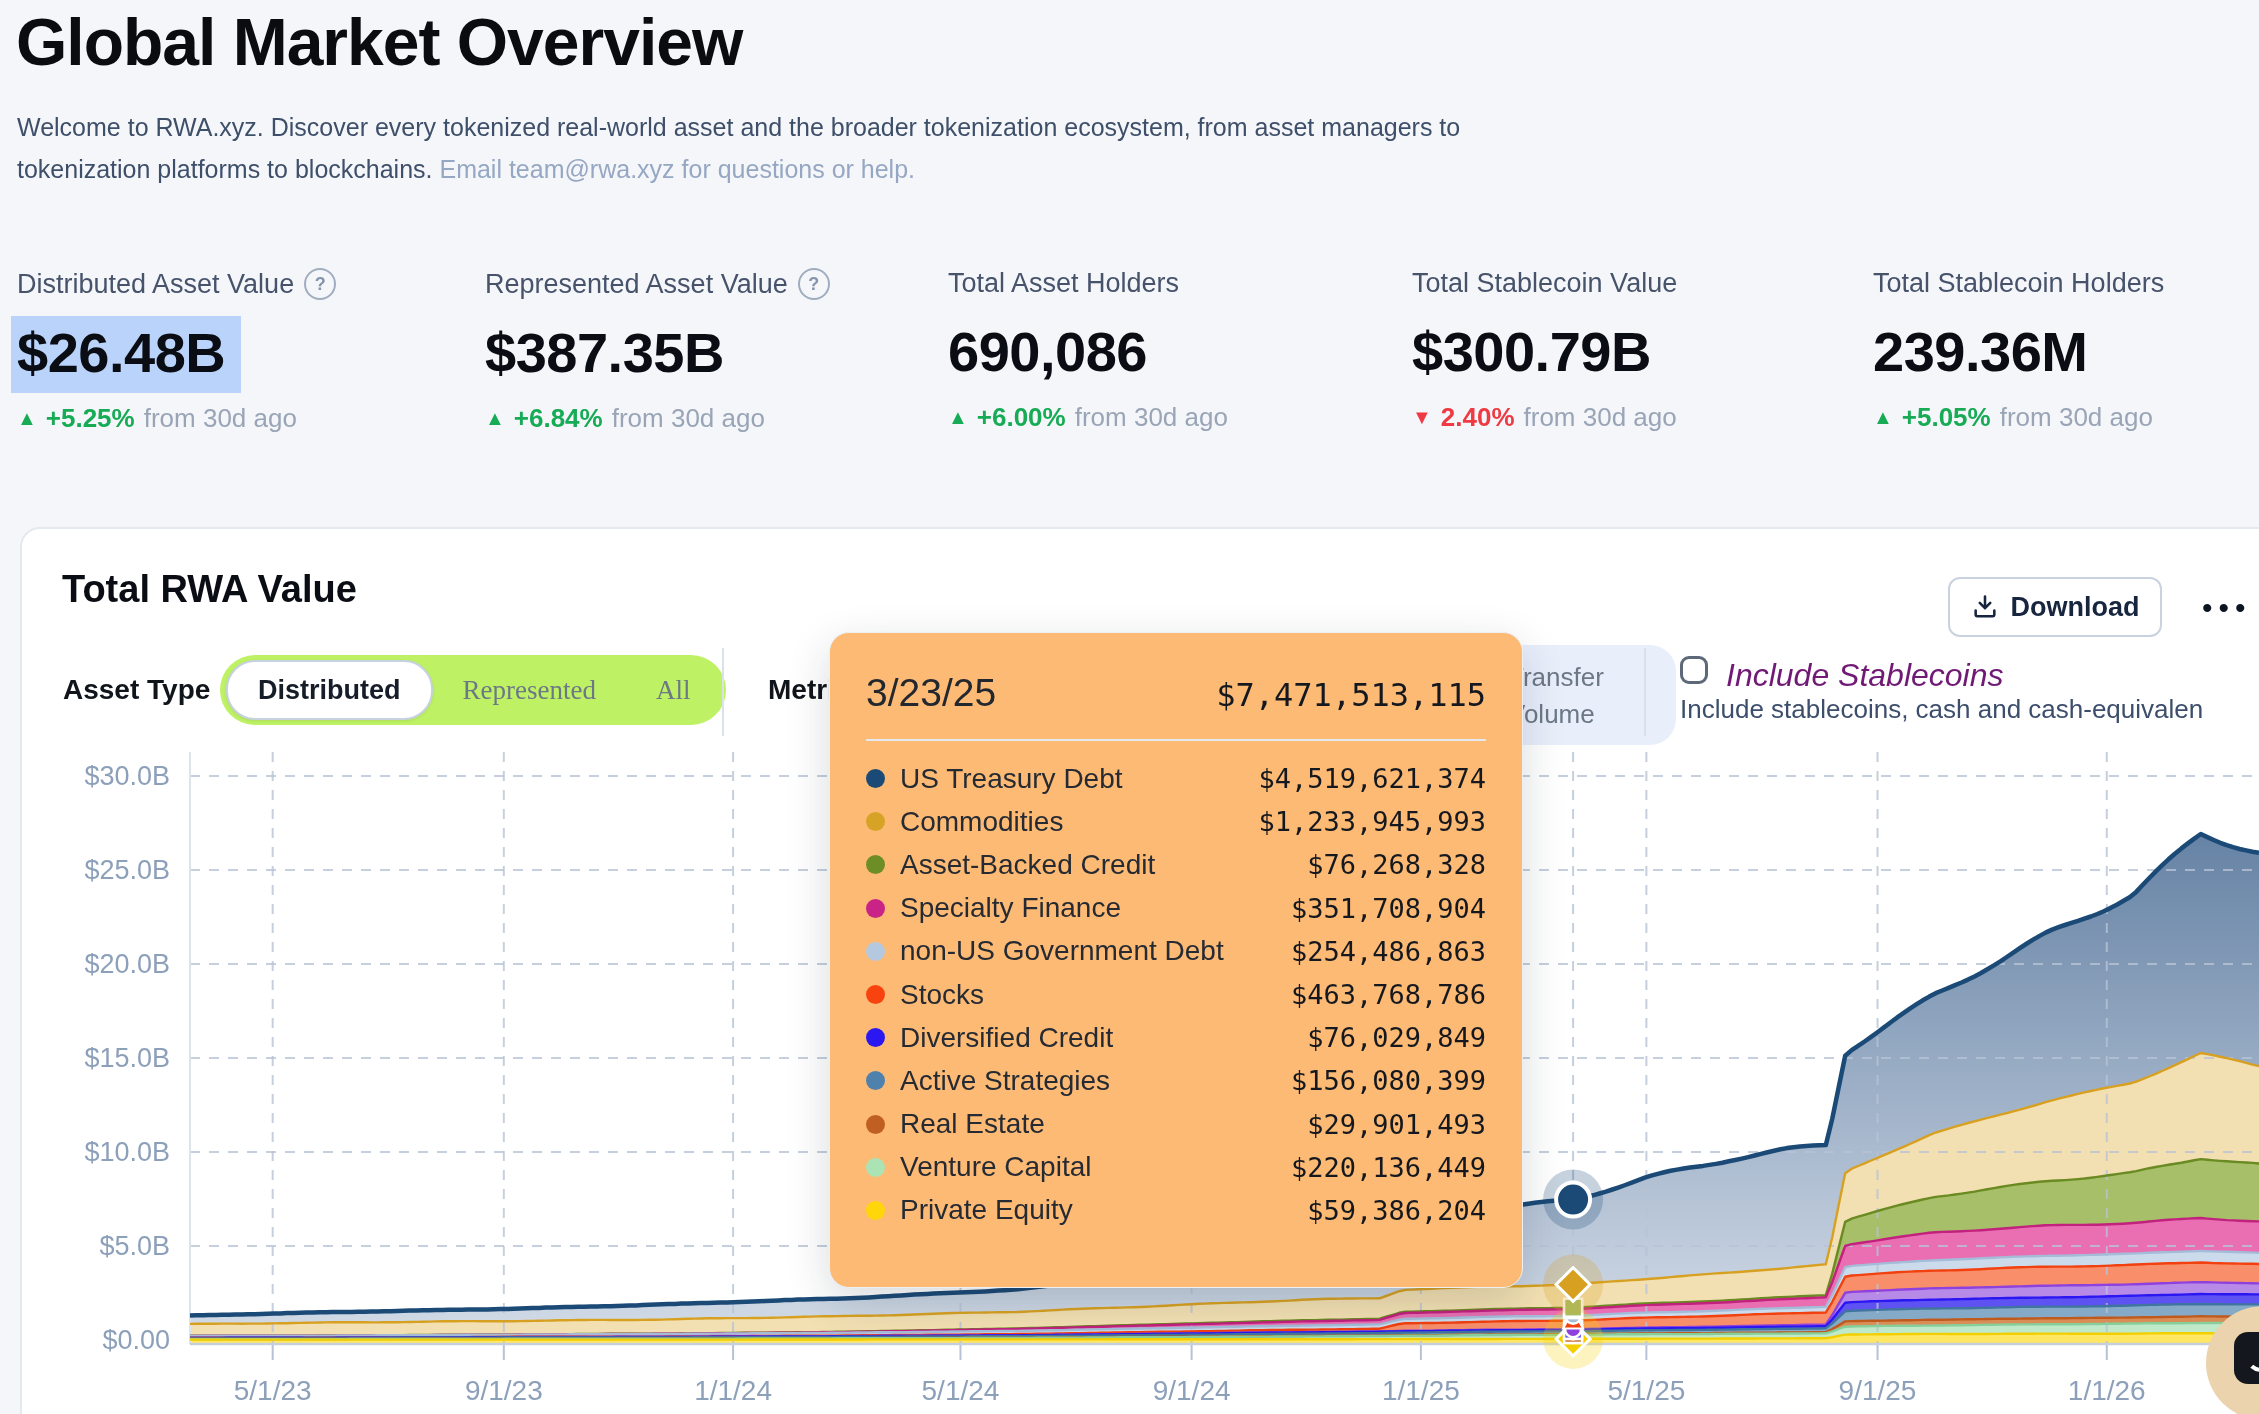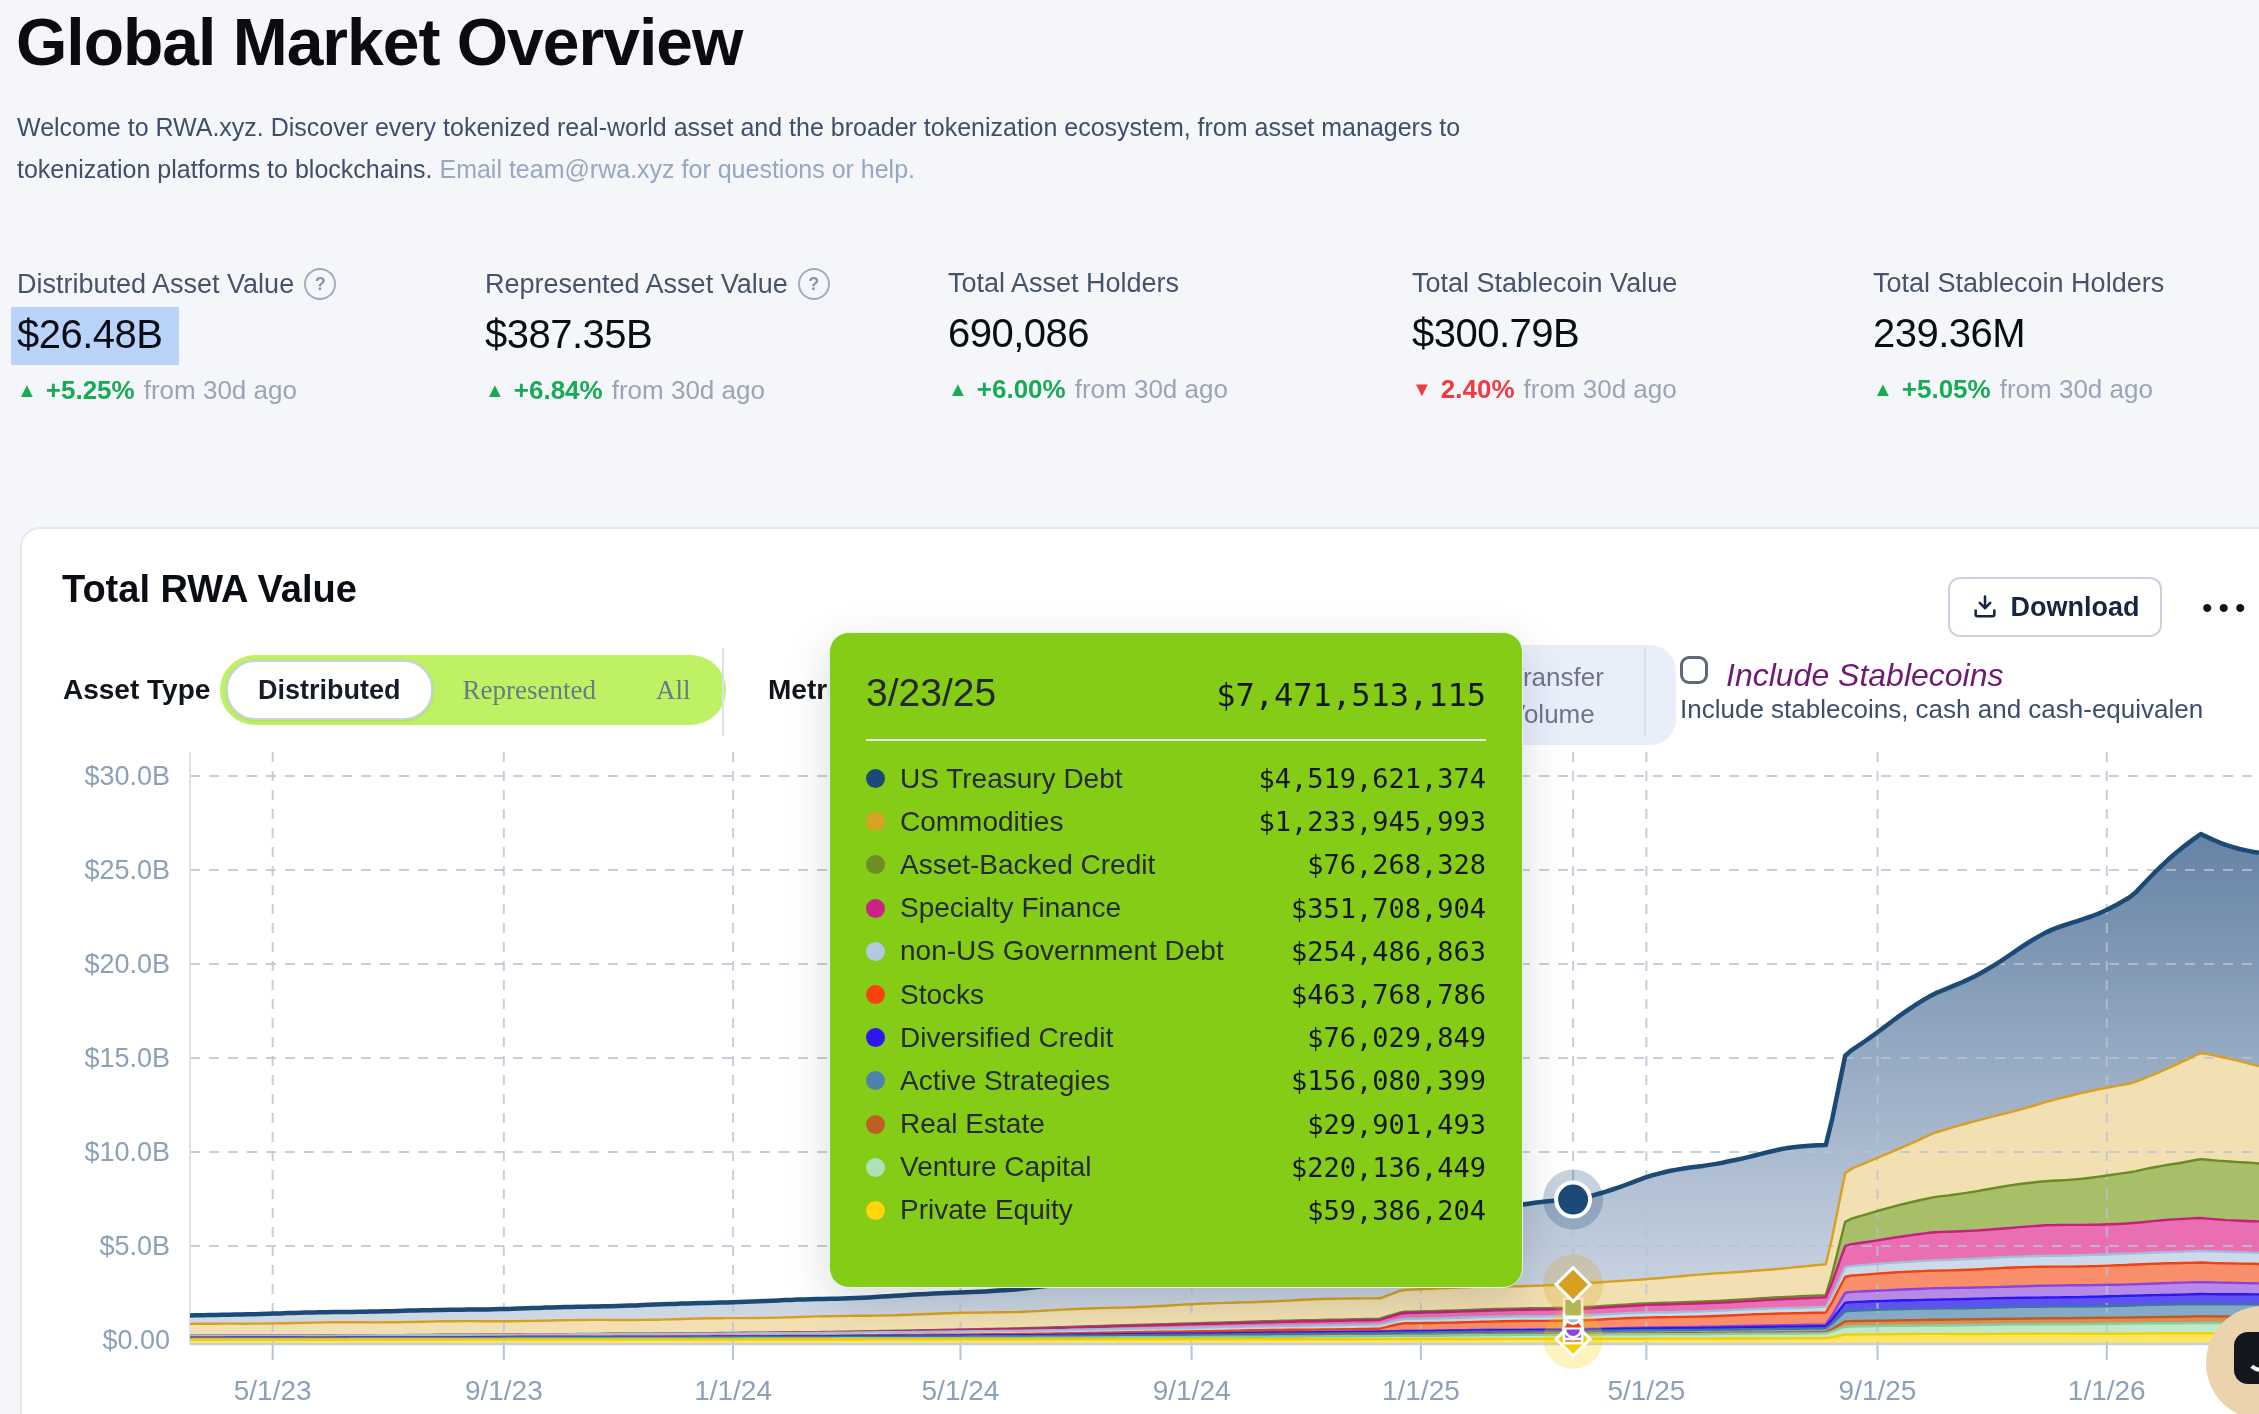--- a/index.html
+++ b/index.html
@@ -5,21 +5,21 @@
   html,body{margin:0;padding:0;background:#f5f6f9;font-family:"Liberation Sans",sans-serif;}
   #app{position:relative;width:2259px;height:1414px;overflow:hidden;background:#f5f6f9;}
 
   .h1{position:absolute;left:16px;top:4px;font-size:66px;font-weight:700;color:#0a0c10;letter-spacing:-1px;}
   .desc{position:absolute;left:17px;top:106px;width:1480px;font-size:25px;line-height:42px;color:#3e4f6a;}
   .desc .link{color:#95a7c3;}
 
   .stat-card{position:absolute;top:268px;width:440px;}
   .stat-label{font-size:27px;color:#46536b;display:flex;align-items:center;gap:10px;font-weight:500;}
   .help{width:28px;height:28px;border:2px solid #9fadc0;border-radius:50%;color:#8494aa;font-size:18px;font-weight:700;display:inline-flex;align-items:center;justify-content:center;flex:none;}
-  .stat-value{margin-top:12px;font-size:40px;font-weight:400;color:#0a0d13;letter-spacing:-0.5px;}
+  .stat-value{margin-top:20px;font-size:56px;font-weight:700;color:#0a0d13;letter-spacing:-0.5px;}
   .stat-value .hl{background:#b9d3fa;padding:5px 16px 9px 6px;margin-left:-6px;}
   .stat-delta{margin-top:18px;font-size:26px;color:#99a5b7;display:flex;align-items:center;gap:9px;}
   .tri{font-size:20px;}
   .up{color:#17ab56;} .down{color:#ee3b43;}
   .pct{font-weight:700;}
 
   .panel{position:absolute;left:20px;top:527px;width:2300px;height:1000px;background:#ffffff;border:2px solid #e4e9f0;border-radius:20px;box-sizing:border-box;}
   .panel-title{position:absolute;left:62px;top:568px;font-size:38px;font-weight:700;color:#0a0e14;}
   .download{position:absolute;left:1948px;top:577px;width:214px;height:60px;border:2px solid #c9d3e0;border-radius:12px;background:#fff;display:flex;align-items:center;justify-content:center;gap:12px;font-size:27px;font-weight:700;color:#17253e;box-sizing:border-box;cursor:pointer;}
   .dots{position:absolute;left:2202px;top:578px;font-size:30px;letter-spacing:6px;color:#0c1422;height:60px;display:flex;align-items:center;cursor:pointer;}
@@ -36,21 +36,21 @@
   .cb-sub{position:absolute;left:1680px;top:694px;font-size:26px;color:#3c4e6c;white-space:nowrap;}
 
   #chart-svg{position:absolute;left:0;top:0;}
   .grid{stroke:#b7c3d4;stroke-width:2;stroke-dasharray:10 9;fill:none;opacity:.8;}
   .tick{stroke:#b7c3d4;stroke-width:2;}
   .axisl{stroke:#dde3ec;stroke-width:2;}
   .base{stroke:#c6cfdc;stroke-width:2.5;}
   .ylab{fill:#8da0ba;font-size:27px;font-family:"Liberation Sans",sans-serif;}
   .xlab{fill:#8da0ba;font-size:28px;font-family:"Liberation Sans",sans-serif;}
 
-  .tooltip{position:absolute;left:829px;top:632px;width:694px;height:656px;background:#84cc16;border:1px solid #ecf0f5;border-radius:20px;box-shadow:0 14px 44px rgba(18,28,45,.16);padding:30px 36px;box-sizing:border-box;z-index:5;}
+  .tooltip{position:absolute;left:829px;top:632px;width:694px;height:656px;background:#fdba74;border:1px solid #ecf0f5;border-radius:20px;box-shadow:0 14px 44px rgba(18,28,45,.16);padding:30px 36px;box-sizing:border-box;z-index:5;}
   .tt-head{display:flex;align-items:baseline;justify-content:space-between;margin-top:8px;}
   .tt-date{font-size:39px;color:#23272e;}
   .tt-total{font-family:"DejaVu Sans Mono",monospace;font-size:32px;color:#15191f;}
   .tt-hr{border:none;border-top:2px solid #e4e9f0;margin:24px 0 16px;}
   .tt-row{display:flex;align-items:center;height:43.2px;}
   .tt-dot{width:19px;height:19px;border-radius:50%;flex:none;}
   .tt-label{margin-left:15px;font-size:28px;color:#262b33;}
   .tt-val{margin-left:auto;font-family:"DejaVu Sans Mono",monospace;font-size:27px;color:#15191f;}
 
   .chat{position:absolute;left:2206px;top:1306px;width:114px;height:114px;border-radius:50%;background:#ead3ad;z-index:6;cursor:pointer;}

